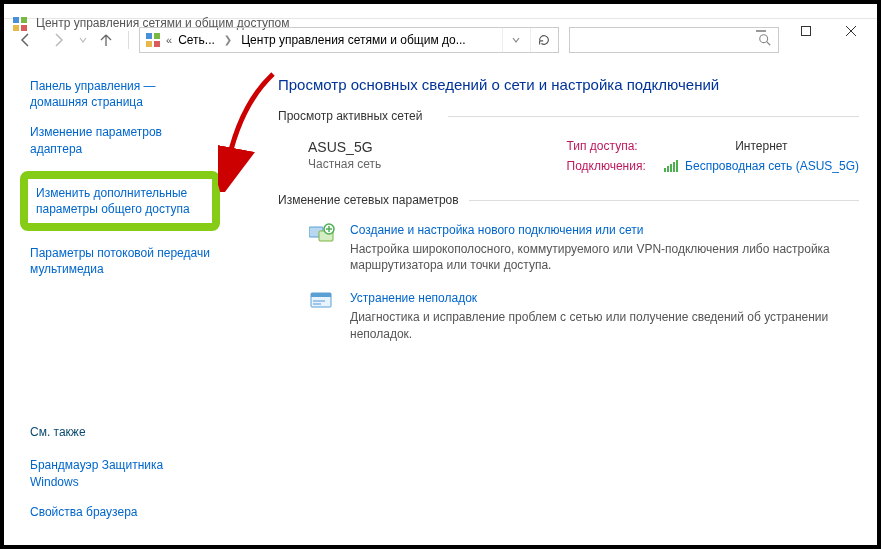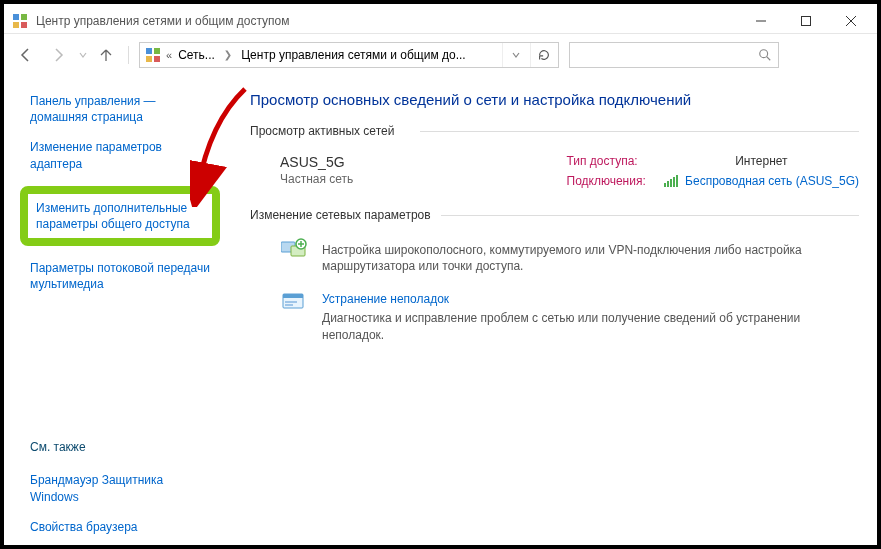--- a/index.html
+++ b/index.html
@@ -12,24 +12,23 @@
   }
   .outer-border {
     border: 4px solid #000;
     width: 881px;
     height: 549px;
     position: relative;
     overflow: hidden;
     background: #fff;
   }
   .titlebar {
-    height: 30px;
+    height: 15px;
     display: flex;
-    align-items: center;
-    padding: 4px 4px 0 8px;
+    padding: 12px 4px 0 8px;
     border-bottom: 1px solid #e6e6e6;
   }
   .titlebar .app-icon {
     width: 16px; height:16px;
     margin-right:8px;
     display:inline-flex;
   }
   .titlebar .title-text { color:#555; font-size:12px; flex:0 0 auto; }
   .titlebar-spacer { flex:1; }
   .window-btn {
@@ -74,20 +73,21 @@
     border:1px solid #ccc;
     margin-left:6px;
     display:flex; align-items:center;
     padding:0 6px;
     color:#888;
     justify-content:flex-end;
   }
   .content {
     display:flex;
     height: calc(100% - 30px - 41px);
+    gap: 28px;
   }
   .sidebar {
     width:218px;
     padding:18px 10px 10px 26px;
     display:flex;
     flex-direction:column;
     gap:14px;
     font-size:12px;
   }
   .sidebar .link { color:#0066cc; cursor:pointer; line-height:1.35; }
@@ -318,20 +318,21 @@
         <div class="icon-box">
           <svg width="28" height="24" viewBox="0 0 28 24">
             <rect x="0" y="4" width="14" height="10" rx="1" fill="#b8d8f0" stroke="#5a9fd4"></rect>
             <rect x="10" y="8" width="14" height="10" rx="1" fill="#d4edc2" stroke="#7cb342"></rect>
             <circle cx="20" cy="6" r="5" fill="#fff" stroke="#4caf50" stroke-width="1.5"></circle>
             <line x1="20" y1="3" x2="20" y2="9" stroke="#4caf50" stroke-width="1.5"></line>
             <line x1="17" y1="6" x2="23" y2="6" stroke="#4caf50" stroke-width="1.5"></line>
           </svg>
         </div>
         <div class="txt">
+          <a href="#">Создание и настройка нового подключения или сети</a>
           <div class="desc">Настройка широкополосного, коммутируемого или VPN-подключения либо настройка маршрутизатора или точки доступа.</div>
         </div>
       </div>
 
       <div class="settings-item">
         <div class="icon-box">
           <svg width="28" height="24" viewBox="0 0 28 24">
             <rect x="2" y="2" width="20" height="14" rx="1" fill="#e8f4fd" stroke="#5a9fd4"></rect>
             <rect x="2" y="2" width="20" height="4" fill="#5a9fd4"></rect>
             <rect x="4" y="9" width="12" height="2" fill="#9fc5e8"></rect>

